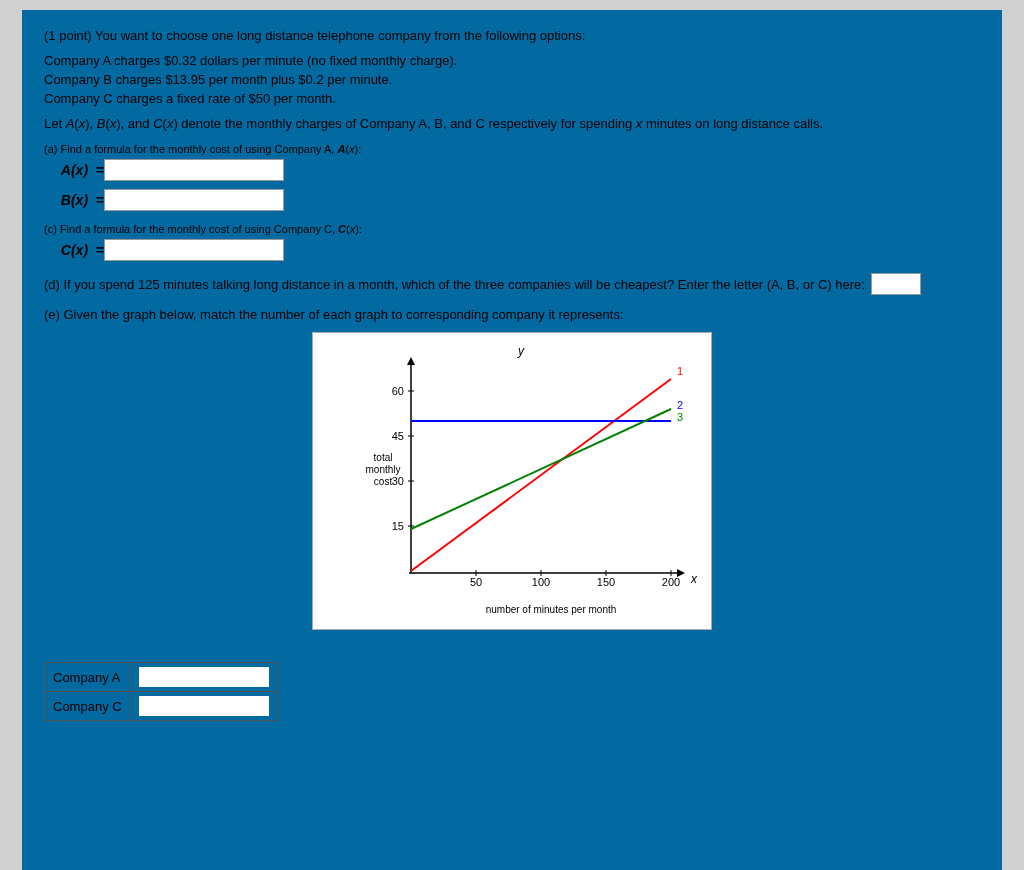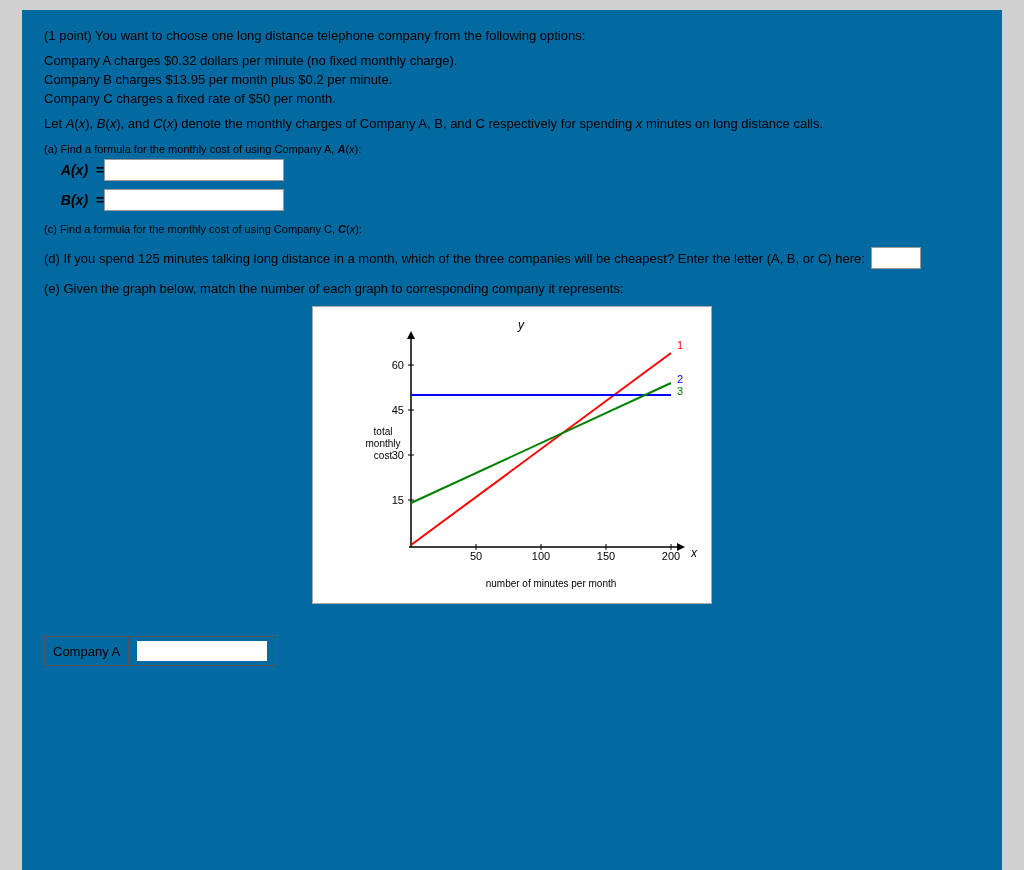--- a/index.html
+++ b/index.html
@@ -147,20 +147,24 @@
   </div>
 
   <div class="formula-row">
     <span class="formula-label italic bold"><em><strong>B</strong></em>(<em>x</em>) &nbsp;=</span>
     <input class="formula-input" type="text" style="">
   </div>
 
   <div class="part-label">
     (c) Find a formula for the monthly cost of using Company C, <em><strong>C</strong></em>(<em>x</em>):
   </div>
+  <div class="formula-row">
+    <span class="formula-label italic bold"><em><strong>C</strong></em>(<em>x</em>) &nbsp;=</span>
+    <input class="formula-input" type="text" style="">
+  </div>
 
   <div class="part-d">
     <span>(d) If you spend 125 minutes talking long distance in a month, which of the three companies will be cheapest? Enter the letter (A, B, or C) here:</span>
     <input class="part-d-input" type="text" style="">
   </div>
 
   <div class="part-e">
     <span>(e) Given the graph below, match the number of each graph to corresponding company it represents:</span>
   </div>
 
@@ -218,17 +222,23 @@
 
   <div style="margin-top: 30px;">
     <table class="bottom-table">
       <tbody>
         <tr>
           <td class="label-cell">Company A</td>
           <td class="input-cell">
             <input class="answer-input" type="text" style="">
           </td>
         </tr>
+        <tr>
+          <td class="label-cell">Company C</td>
+          <td class="input-cell">
+            <input class="answer-input" type="text" style="">
+          </td>
+        </tr>
       </tbody>
     </table>
   </div>
 
 </div>
 
 </body></html>

